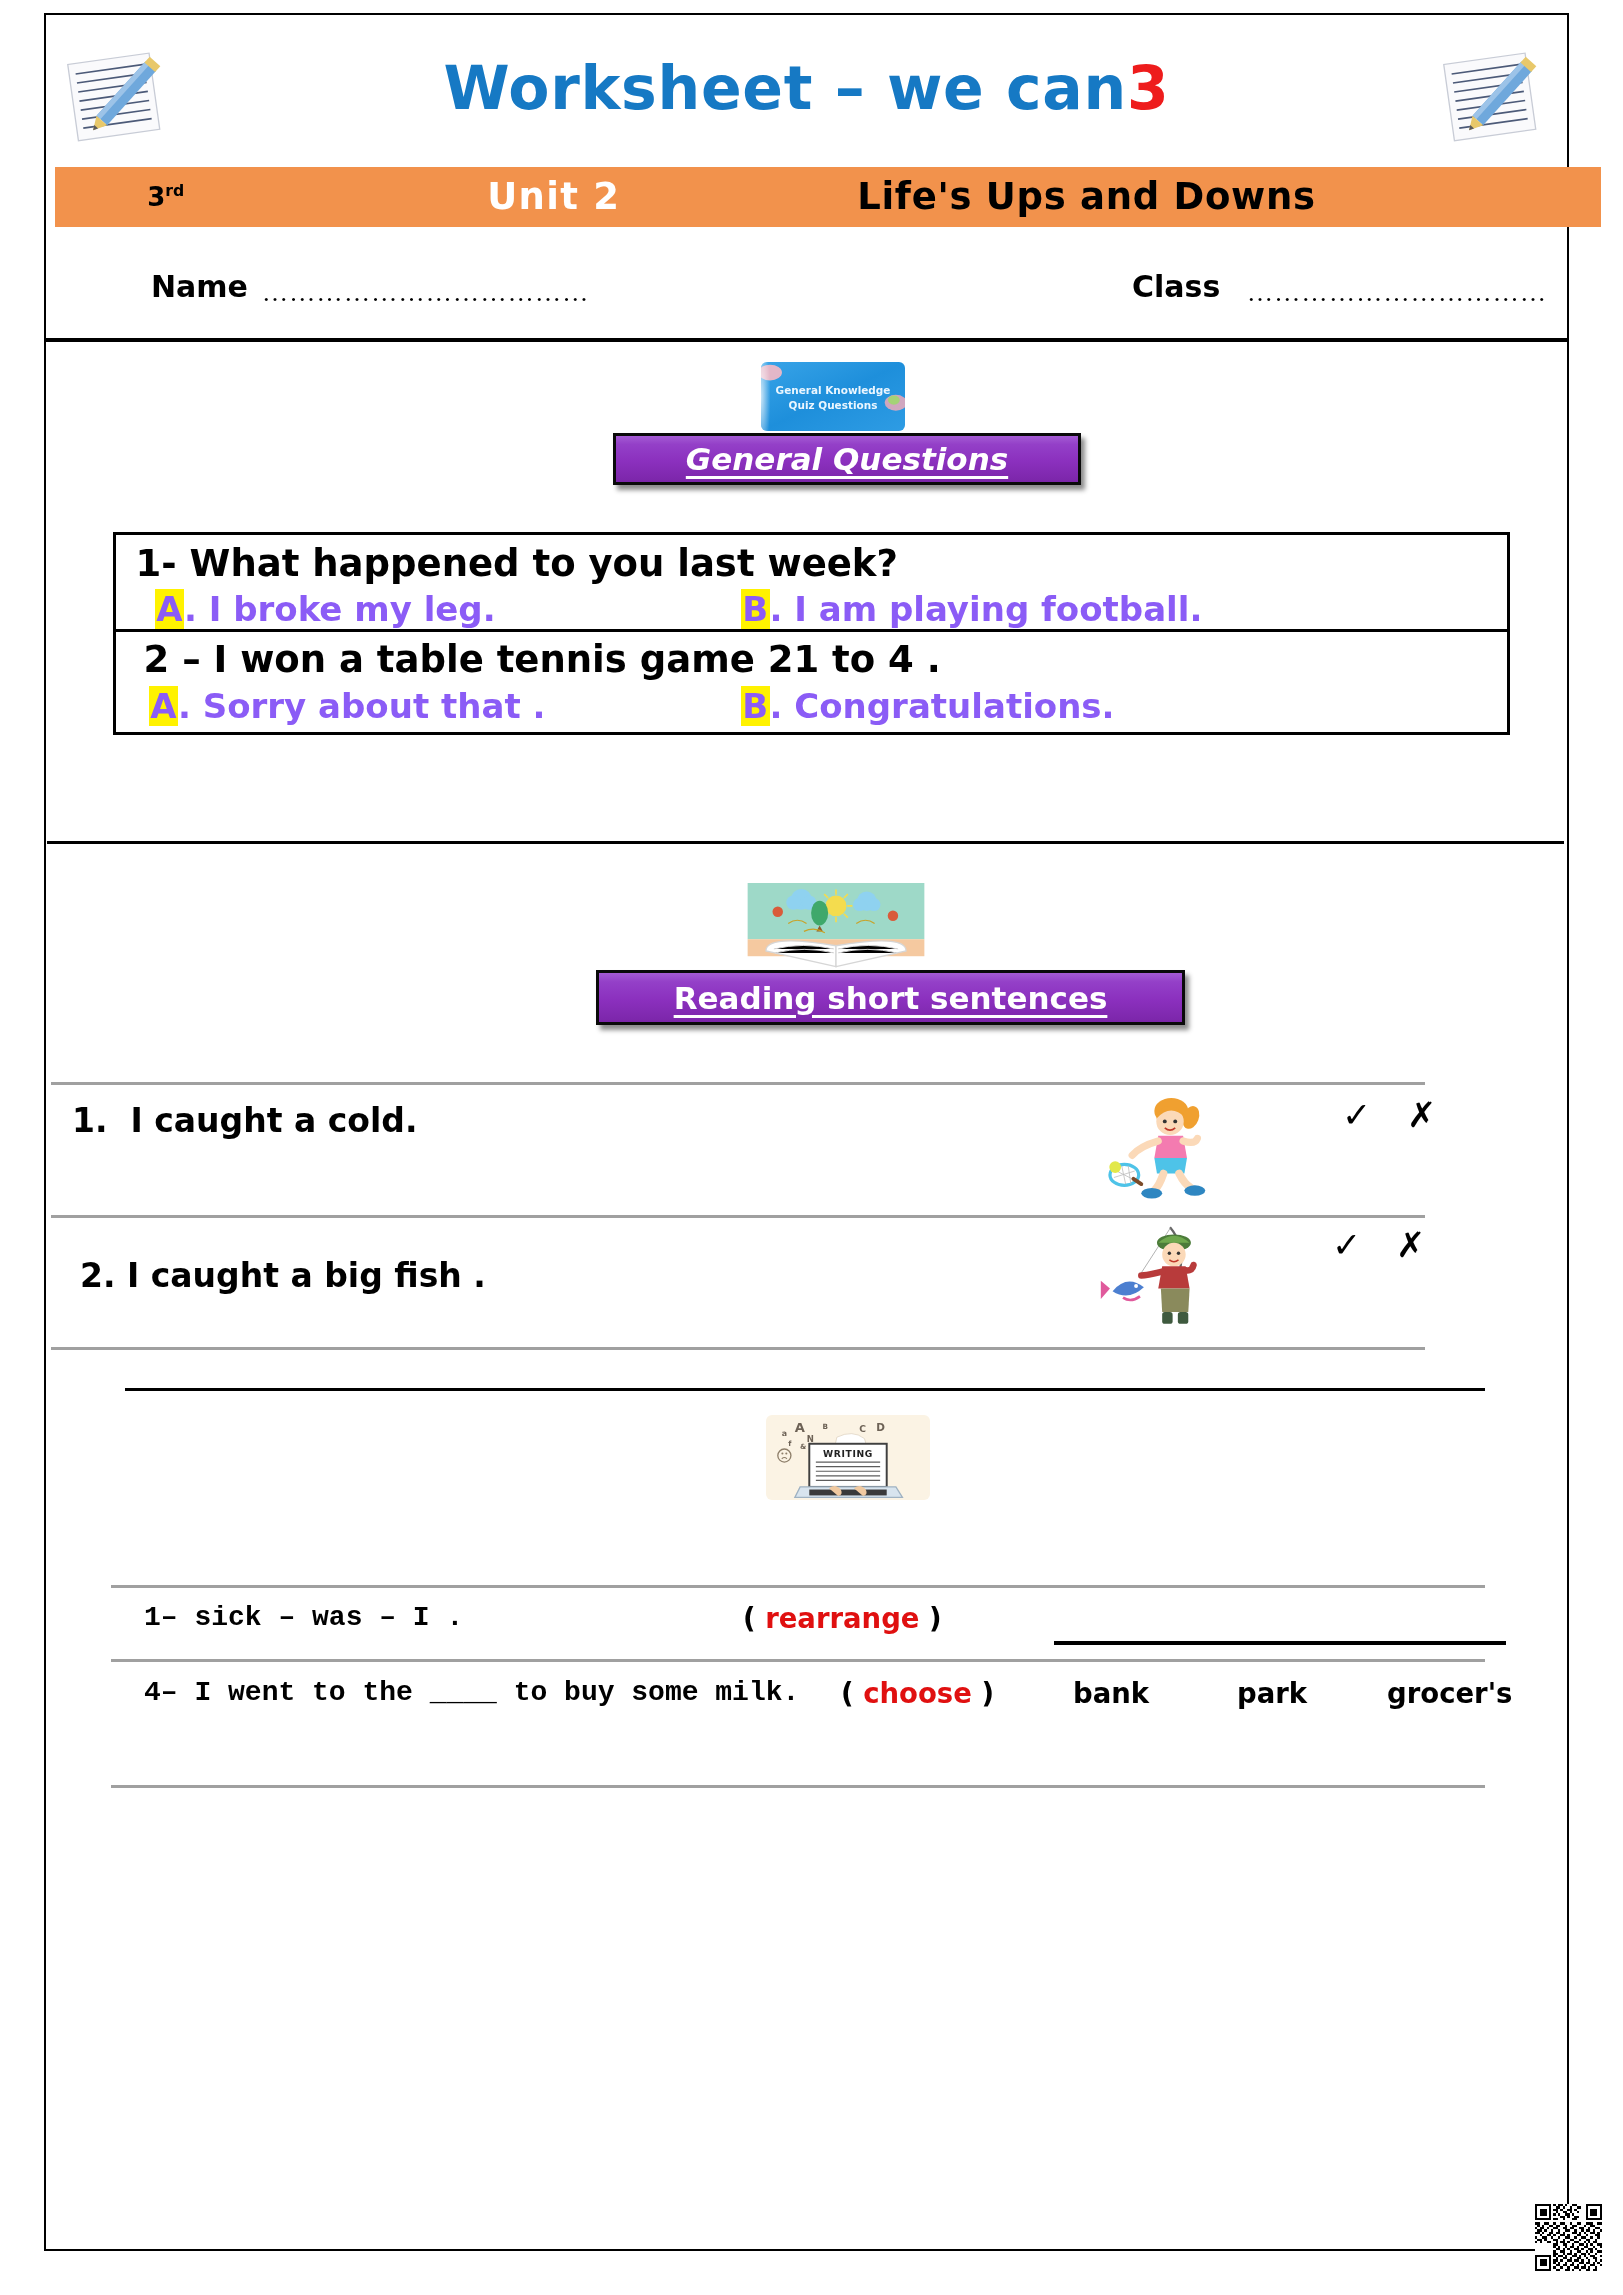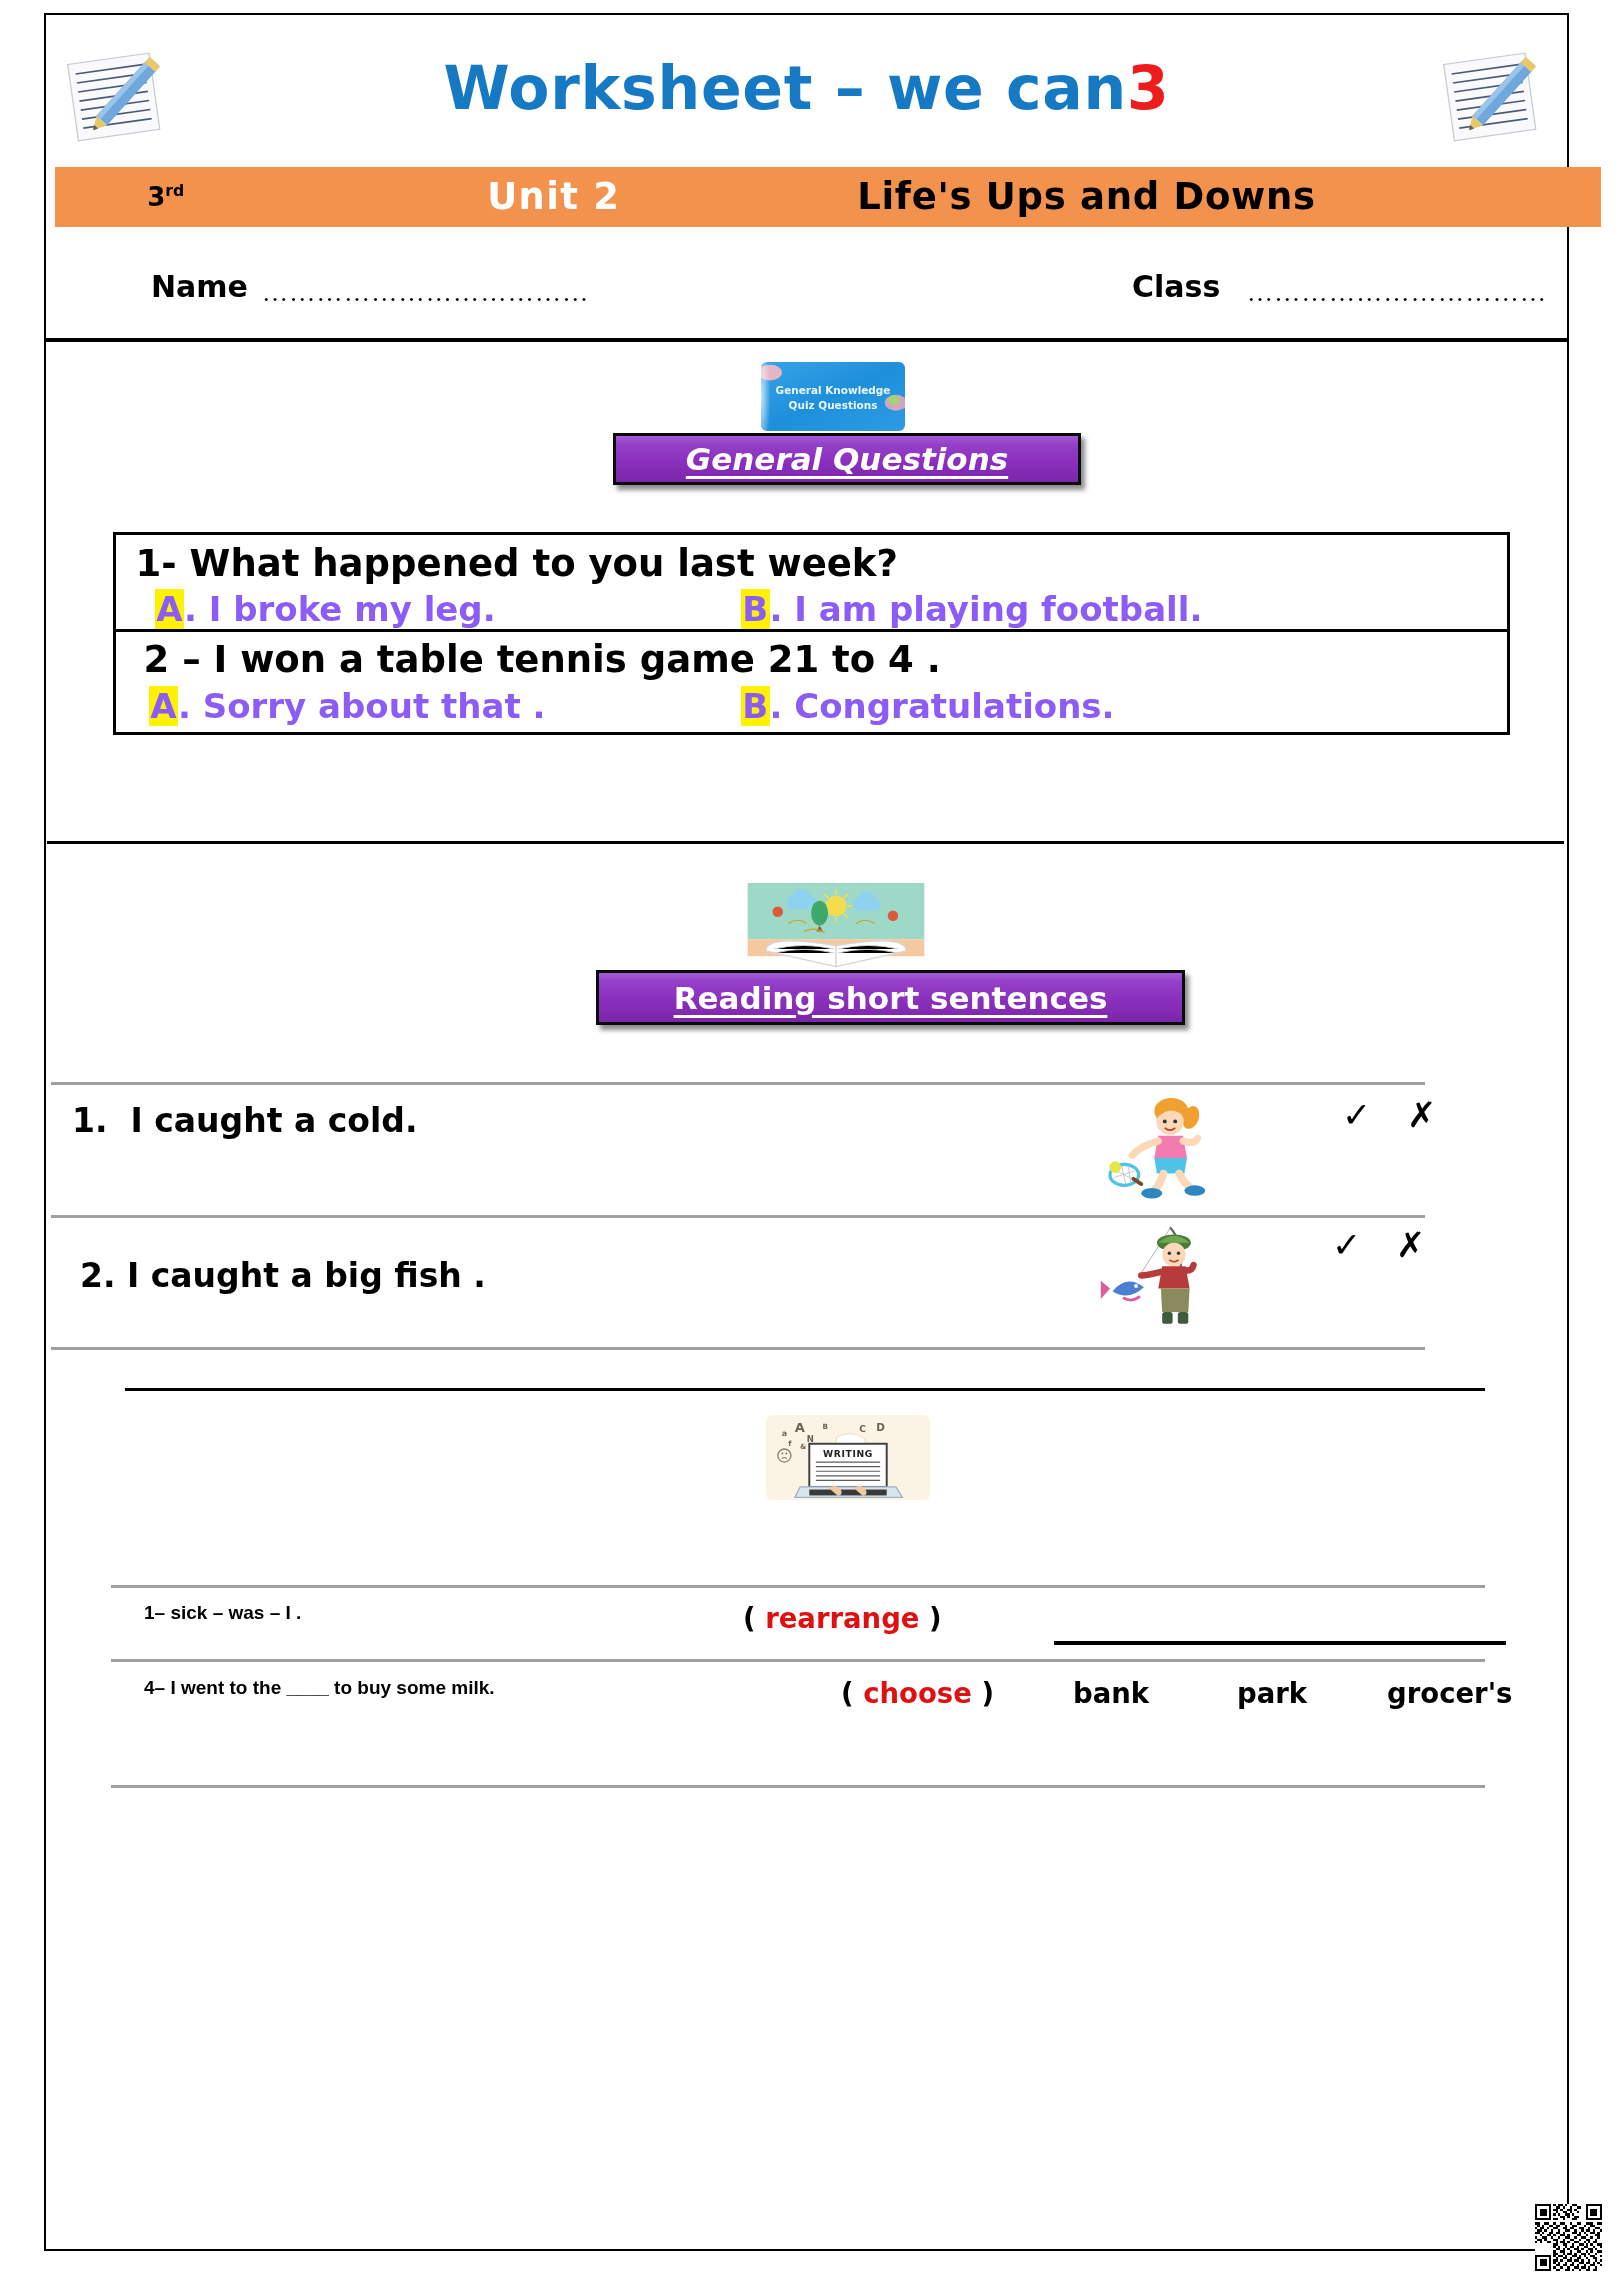--- a/index.html
+++ b/index.html
@@ -226,22 +226,22 @@
     font-family: "DejaVu Sans", sans-serif;
     font-size: 35px;
     font-weight: bold;
     color: #000000;
     line-height: 1;
   }
 
   
   .w-text {
     position: absolute;
-    font-family: Liberation Sans, sans-serif;
-    font-size: 19px;
+    font-family: Liberation Mono, monospace;
+    font-size: 28px;
     font-weight: bold;
     color: #000000;
     white-space: nowrap;
   }
   .w-paren {
     position: absolute;
     font-family: "DejaVu Sans", sans-serif;
     font-size: 27.5px;
     font-weight: bold;
     color: #000000;

